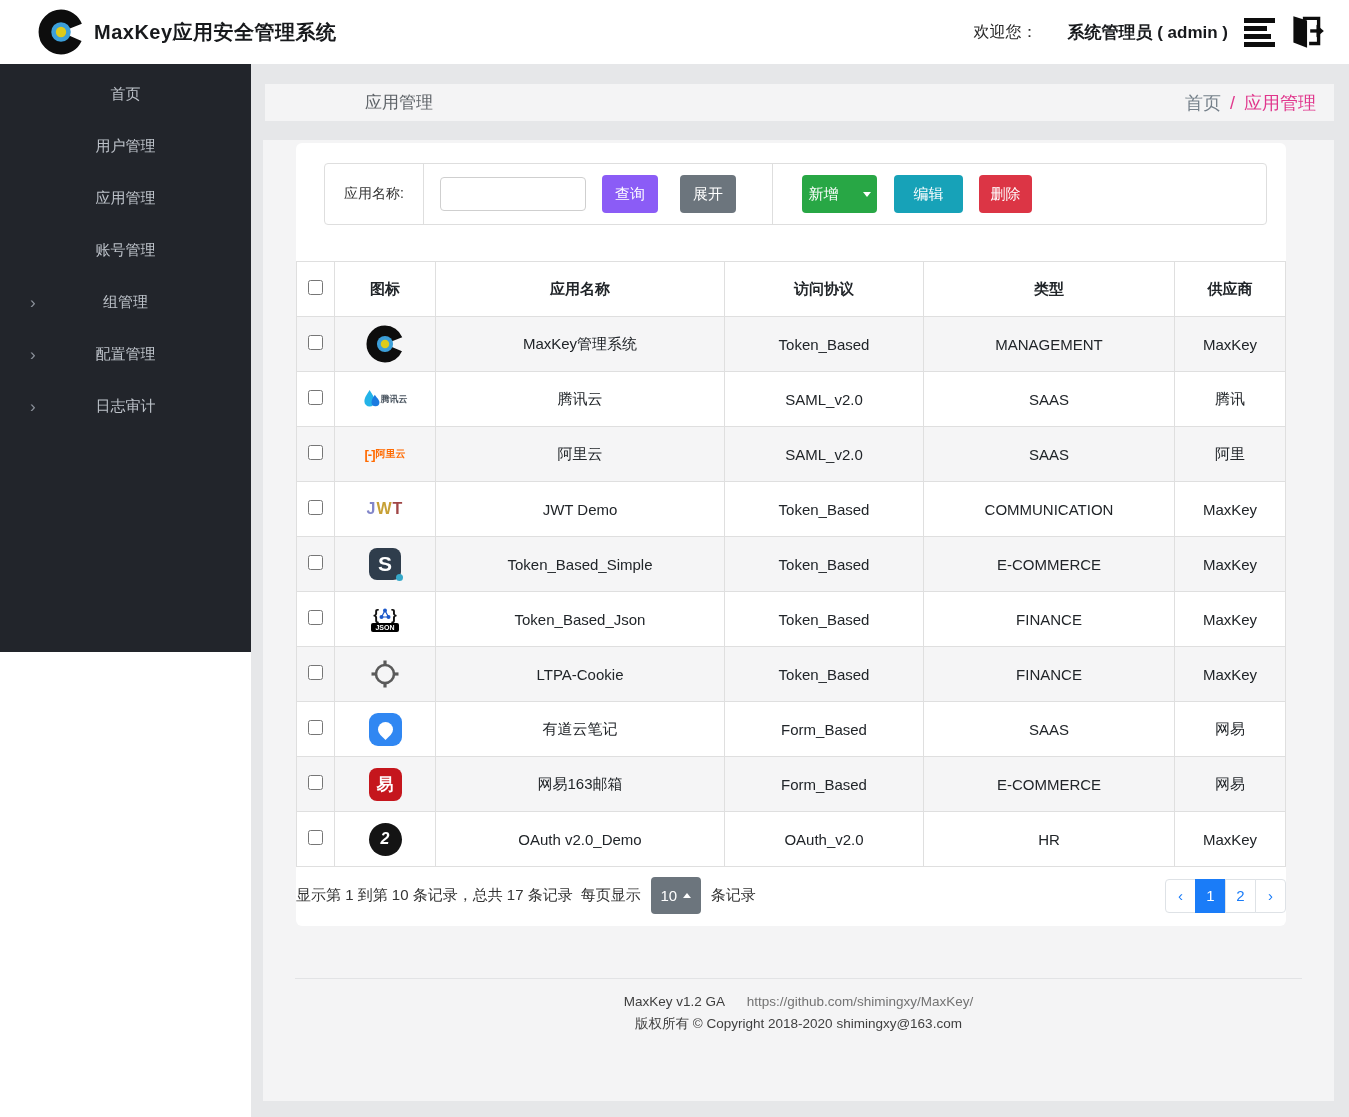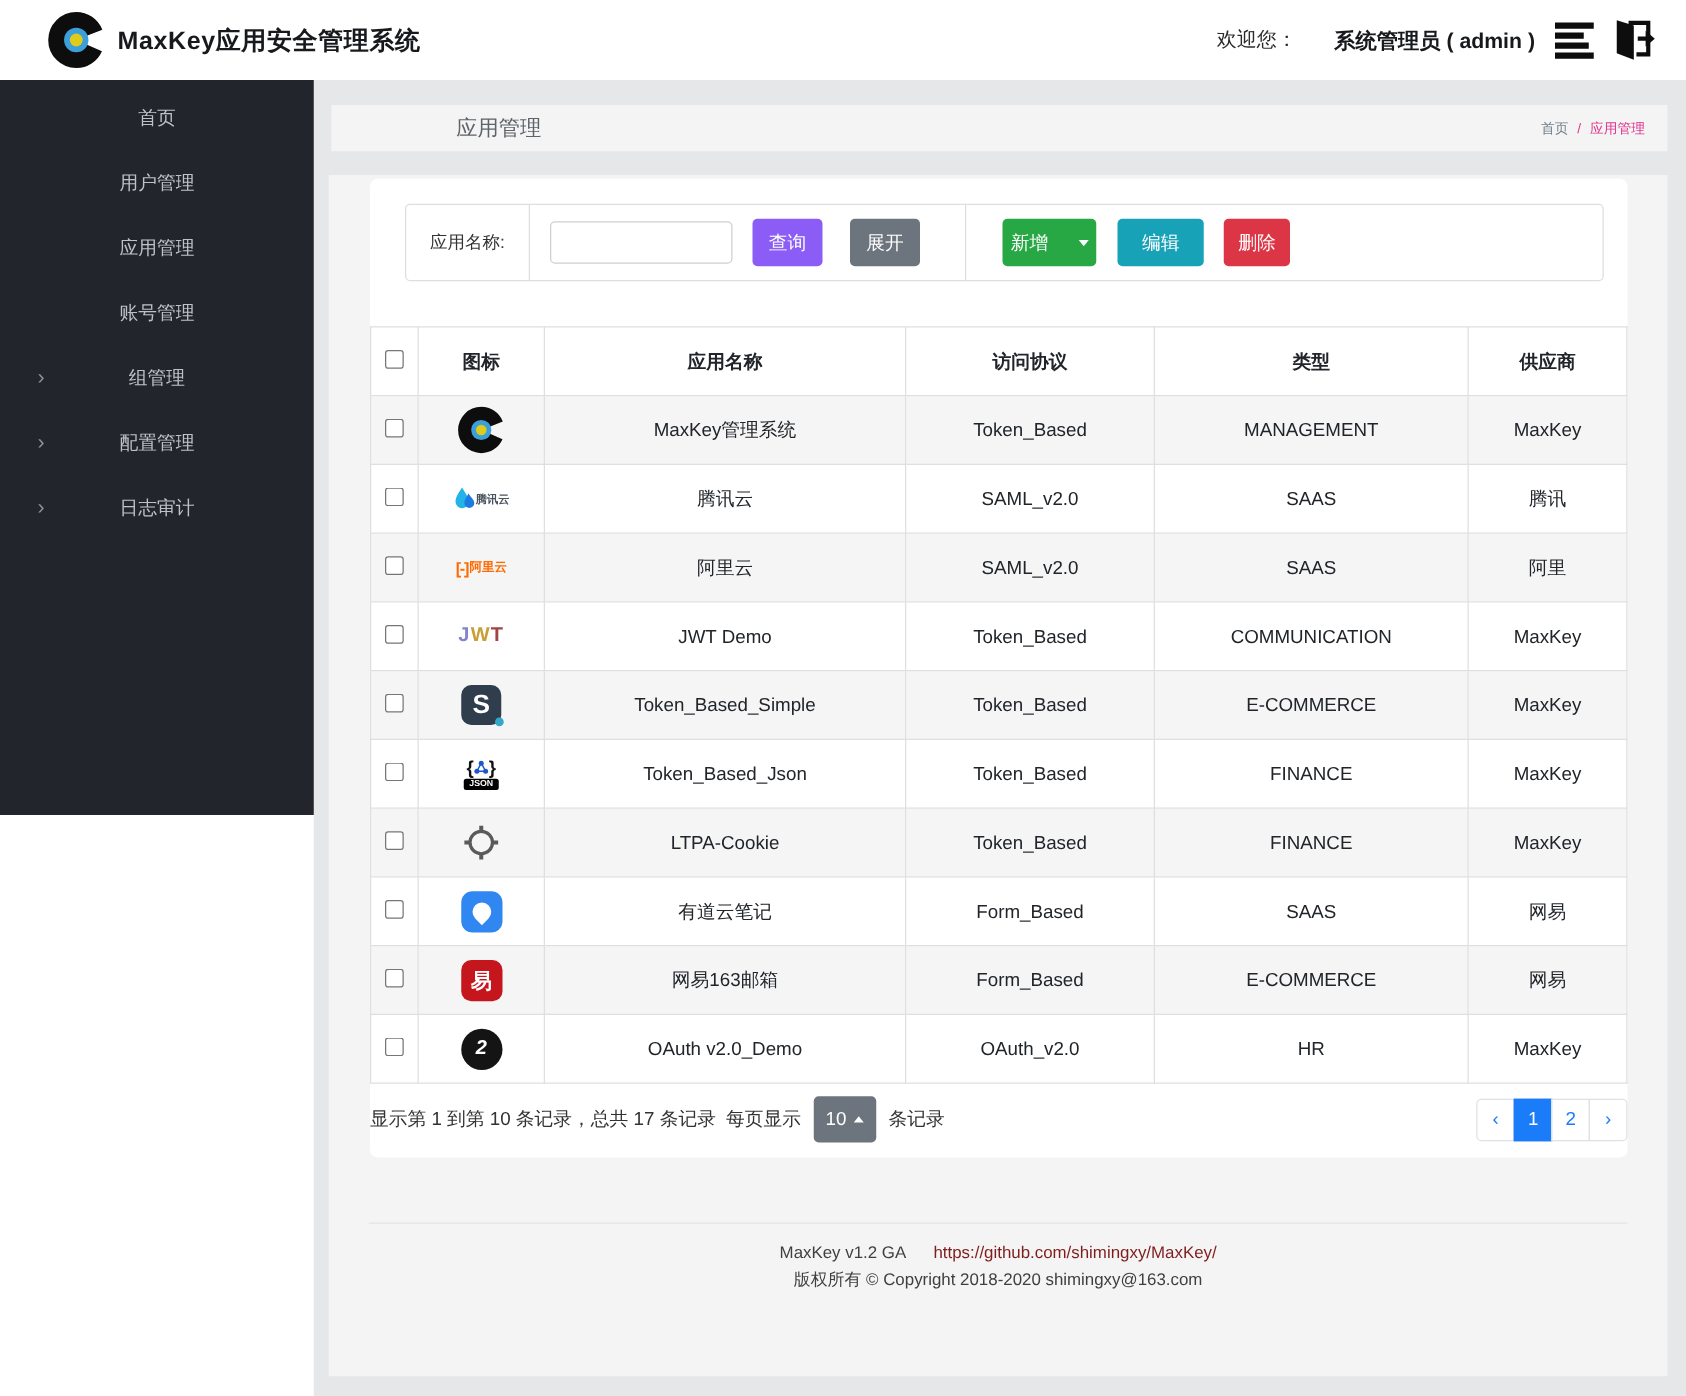--- a/index.html
+++ b/index.html
@@ -26,27 +26,27 @@
   
   .sidebar{position:absolute;left:0;top:64px;width:251px;height:588px;background:#22252b;padding-top:4px;box-sizing:border-box;}
   .sidebar-under{position:absolute;left:0;top:652px;width:251px;height:465px;background:#ffffff;}
   .side-item{position:relative;height:52px;display:flex;align-items:center;justify-content:center;
     color:#bdc2c9;font-size:15px;cursor:pointer;}
   .side-item .chev{position:absolute;left:30px;top:50%;transform:translateY(-50%);color:#8d939c;font-size:17px;line-height:1;}
   
   .titlebar{position:absolute;left:265px;right:15px;top:84px;height:37px;background:#f4f4f5;
     display:flex;align-items:center;box-sizing:border-box;padding:0 18px 0 100px;}
   .page-title{font-size:17px;color:#5e6368;}
-  .breadcrumb{margin-left:auto;font-size:11px;}
+  .breadcrumb{margin-left:auto;font-size:18px;}
   .bc-home{color:#75808a;text-decoration:none;cursor:pointer;}
   .bc-sep{color:#e0368c;margin:0 4px;}
   .bc-cur{color:#e0368c;}
   
   .panel{position:absolute;left:263px;right:15px;top:140px;bottom:16px;background:#f4f4f5;}
-  .card{margin:3px 32px 0 33px;height:783px;background:#ffffff;border-radius:6px;box-sizing:border-box;}
+  .card{margin:3px 48px 0 33px;height:783px;background:#ffffff;border-radius:6px;box-sizing:border-box;}
   
   .toolbar{margin:0 19px 0 28px;height:62px;border:1px solid #dedede;border-radius:4px;
     display:flex;align-items:center;box-sizing:border-box;position:relative;top:20px;}
   .t-label{width:99px;text-align:center;font-size:14px;color:#333;border-right:1px solid #dedede;
     height:100%;display:flex;align-items:center;justify-content:center;box-sizing:border-box;}
   .t-input{margin-left:16px;width:146px;height:34px;border:1px solid #cfcfcf;border-radius:4px;
     box-sizing:border-box;padding:0 8px;font-size:14px;outline:none;}
   .btn{height:38px;border:none;border-radius:4px;color:#fff;font-size:15px;cursor:pointer;
     font-family:"Liberation Sans",sans-serif;display:inline-flex;align-items:center;justify-content:center;}
   .btn-primary{background:#8b5cf6;width:56px;margin-left:16px;}
@@ -99,21 +99,21 @@
   .pager{margin-left:auto;display:flex;}
   .page-btn{min-width:31px;height:34px;border:1px solid #dee2e6;background:#fff;color:#1a7cf8;font-size:15px;
     display:inline-flex;align-items:center;justify-content:center;cursor:pointer;margin-left:-1px;box-sizing:border-box;
     font-family:"Liberation Sans",sans-serif;}
   .page-btn:first-child{border-radius:4px 0 0 4px;margin-left:0;}
   .page-btn:last-child{border-radius:0 4px 4px 0;}
   .page-btn.active{background:#1a7cf8;border-color:#1a7cf8;color:#fff;}
   
   .footer-divider{margin:52px 32px 0 32px;border-top:1px solid #e2e3e5;}
   .footer{padding-top:12px;text-align:center;font-size:13.5px;color:#3f3f3f;line-height:21.5px;}
-  .footer a{color:#7f1d1d;text-decoration:none;cursor:pointer;}
+  .footer a{color:#737373;text-decoration:none;cursor:pointer;}
   .footer .ver{margin-right:18px;}
 </style>
 </head>
 <body>
 
 <div class="header">
   <div class="header-left">
     <span style="display:inline-flex;margin-right:8px;">
       <svg width="46" height="46" viewBox="0 0 40 40">
         <circle cx="20" cy="20" r="13" fill="none" stroke="#0d0d0d" stroke-width="13" stroke-dasharray="71 10.7" stroke-dashoffset="-5.3"></circle>

